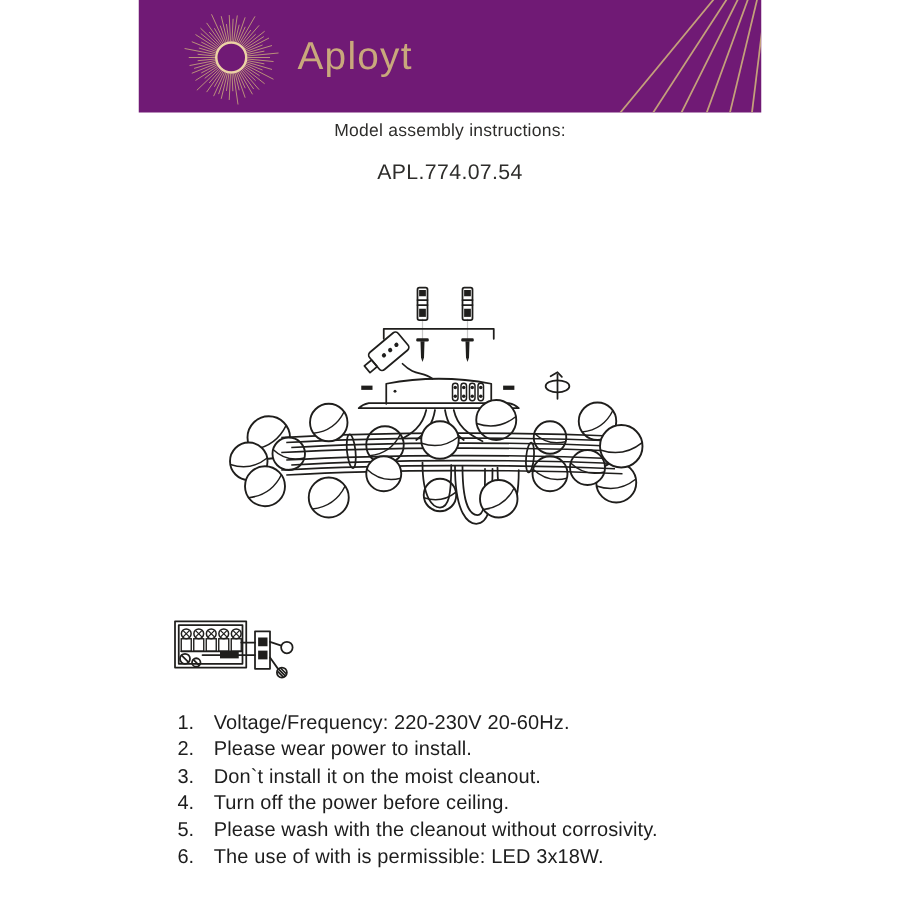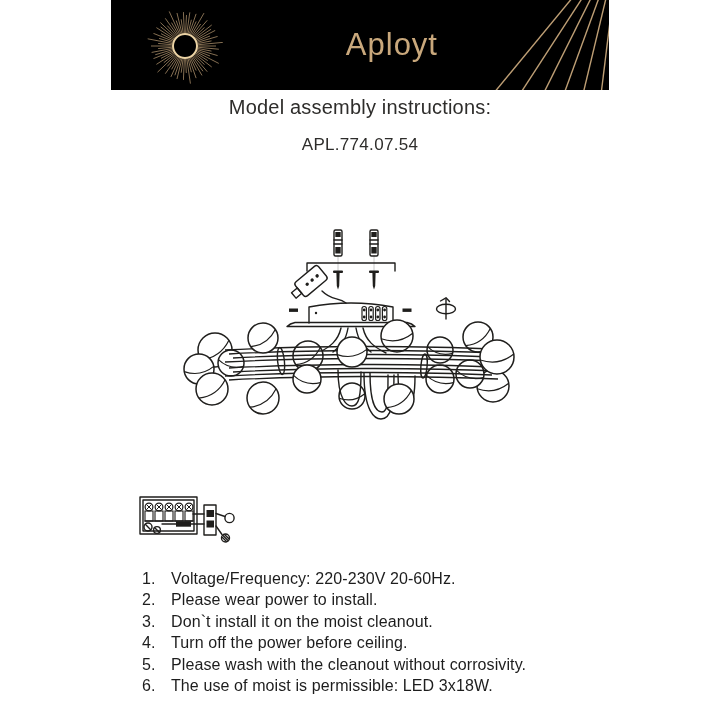--- a/index.html
+++ b/index.html
@@ -5,32 +5,32 @@
   html,body{margin:0;padding:0;}
   body{
     width:720px;height:720px;background:#ffffff;position:relative;overflow:hidden;
     font-family:"Liberation Sans", sans-serif;color:#1c1c1c;
   }
   .page{position:absolute;inset:0;background:#ffffff;}
 
   
   .banner{
     position:absolute;left:111px;top:0;width:498px;height:90px;
-    background:#000000;overflow:hidden;text-align:right;
+    background:#701a75;overflow:hidden;
   }
   .banner svg{position:absolute;left:0;top:0;}
   .brand{
     position:absolute;left:127px;top:26px;width:200px;
     font-size:31px;font-weight:400;letter-spacing:1px;color:#c9a87c;
     line-height:38px;
   }
 
   
   .title-block{position:absolute;left:0;top:96px;width:720px;text-align:center;}
-  .title-heading{font-size:20px;font-weight:500;color:#2e2d2b;letter-spacing:.2px;}
+  .title-heading{font-size:14px;font-weight:500;color:#2e2d2b;letter-spacing:.2px;}
   .title-model{font-size:17px;font-weight:500;color:#2e2d2b;margin-top:16px;letter-spacing:.3px;}
 
   
   #diagram-svg{position:absolute;left:0;top:0;width:720px;height:720px;}
   .ln{fill:none;stroke:#1f1e1c;stroke-width:1.4;stroke-linecap:round;stroke-linejoin:round;}
   .fill{fill:#1f1e1c;stroke:none;}
   .ball{fill:#ffffff;stroke:#1f1e1c;stroke-width:1.5;}
 
   
   .instructions{position:absolute;left:142px;top:568px;width:500px;}
@@ -354,17 +354,17 @@
       <span class="instr-text">Turn off the power before ceiling.</span>
     </div>
     <div class="instr-row">
       <span class="instr-num">5.</span>
         <span class="instr-gap"></span>
       <span class="instr-text">Please wash with the cleanout without corrosivity.</span>
     </div>
     <div class="instr-row">
       <span class="instr-num">6.</span>
         <span class="instr-gap"></span>
-      <span class="instr-text">The use of moist is permissible: LED 3x18W.</span>
+      <span class="instr-text">The use of with is permissible: LED 3x18W.</span>
     </div>
   </div>
 
 </div>
 
 </body></html>

